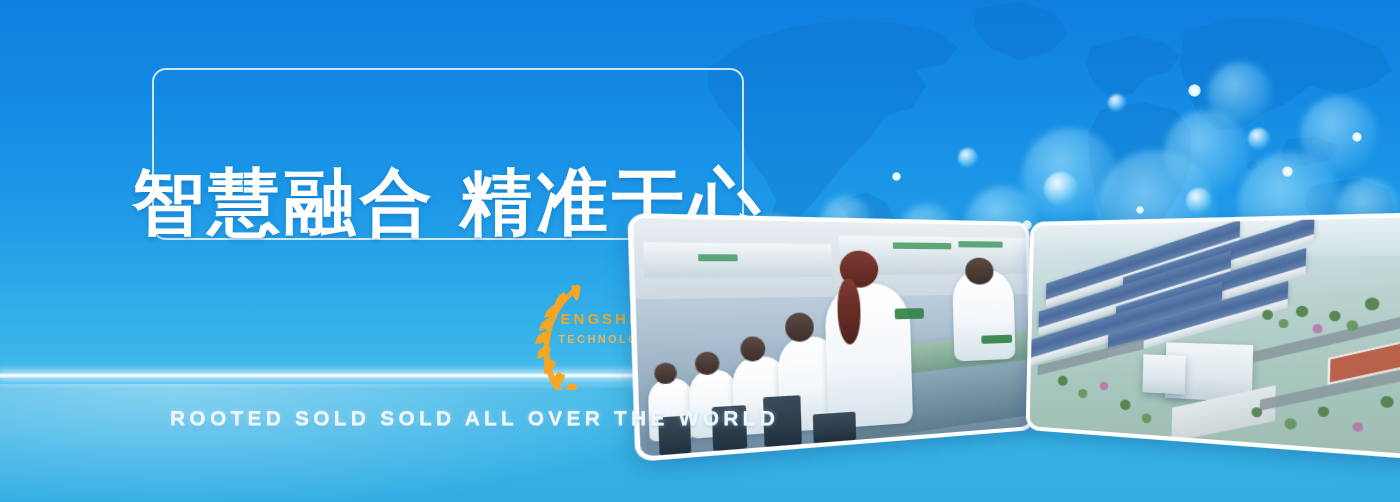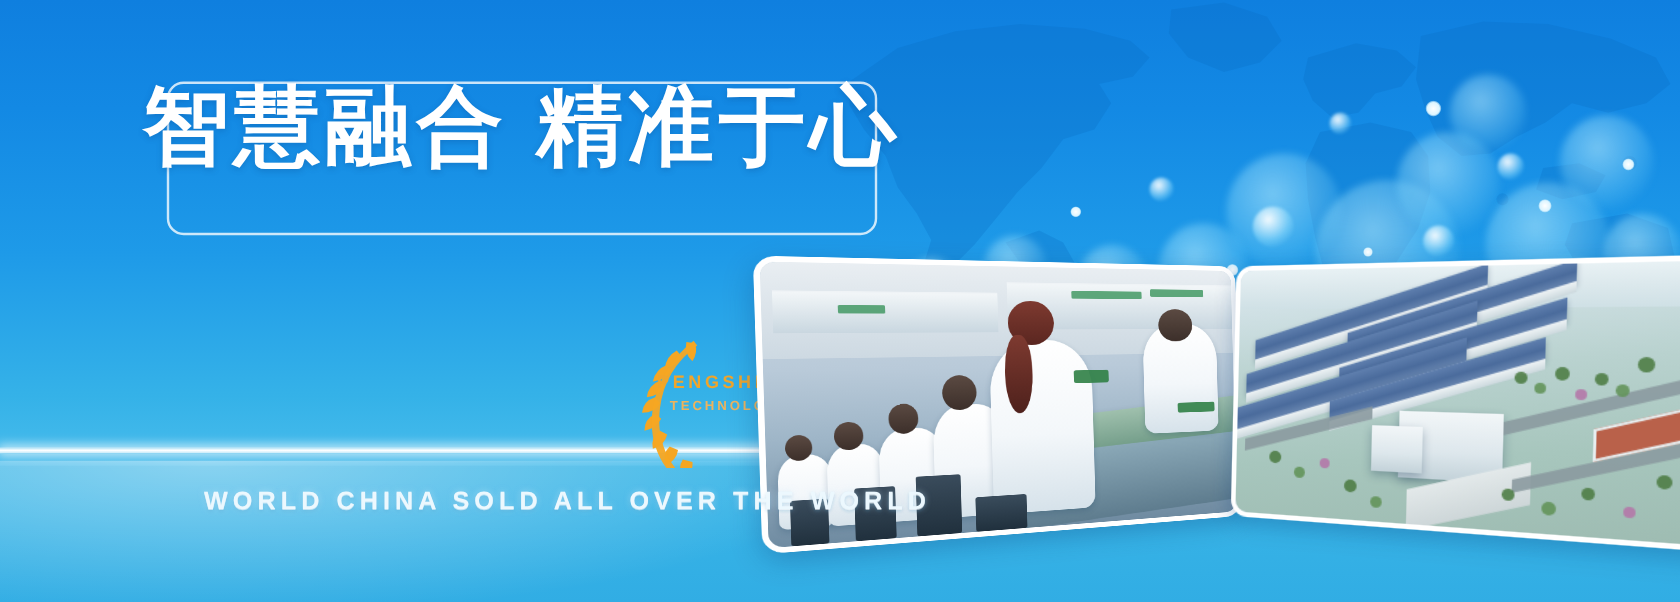--- a/index.html
+++ b/index.html
@@ -59,25 +59,25 @@
     background:linear-gradient(180deg,#3cb6e7 0%,#36b2e6 45%,#31ade4 100%);
   }
   .lowerglow{
     position:absolute; left:-60px; top:384px; width:780px; height:130px;
     background:radial-gradient(ellipse at 30% 0%, rgba(255,255,255,.40), rgba(255,255,255,0) 70%);
     pointer-events:none;
   }
 
   
   .headline-box{
-    position:absolute; left:139px; top:68px;
-    width:592px; height:128px;
+    position:absolute; left:152px; top:68px;
+    width:592px; height:172px;
     border:2px solid rgba(255,255,255,.78);
     border-radius:14px;
-    display:flex; align-items:flex-start; justify-content:center;
+    display:flex; align-items:flex-end; justify-content:center;
   }
   .headline-text{
     color:#ffffff;
     font-size:72px;
     font-weight:bold;
     letter-spacing:4px;
     line-height:1;
     white-space:nowrap;
     text-shadow:0 2px 5px rgba(10,70,140,.30);
   }
@@ -424,16 +424,16 @@
         <div class="tree" style="left:60%;top:84%;width:9px;height:9px;"></div>
         <div class="tree l" style="left:68%;top:88%;width:10px;height:10px;"></div>
         <div class="tree" style="left:76%;top:82%;width:9px;height:9px;"></div>
         <div class="tree p" style="left:84%;top:88%;width:8px;height:8px;"></div>
         <div class="tree" style="left:90%;top:76%;width:10px;height:10px;"></div>
       </div>
     </div>
   </div>
 
   <div class="tagline">
-    <div class="tag-en">WORLD CHINA SOLD ALL OVER THE WORLD</div>
+    <div class="tag-en">ROOTED SOLD SOLD ALL OVER THE WORLD</div>
   </div>
 
 </div>
 
 </body></html>

